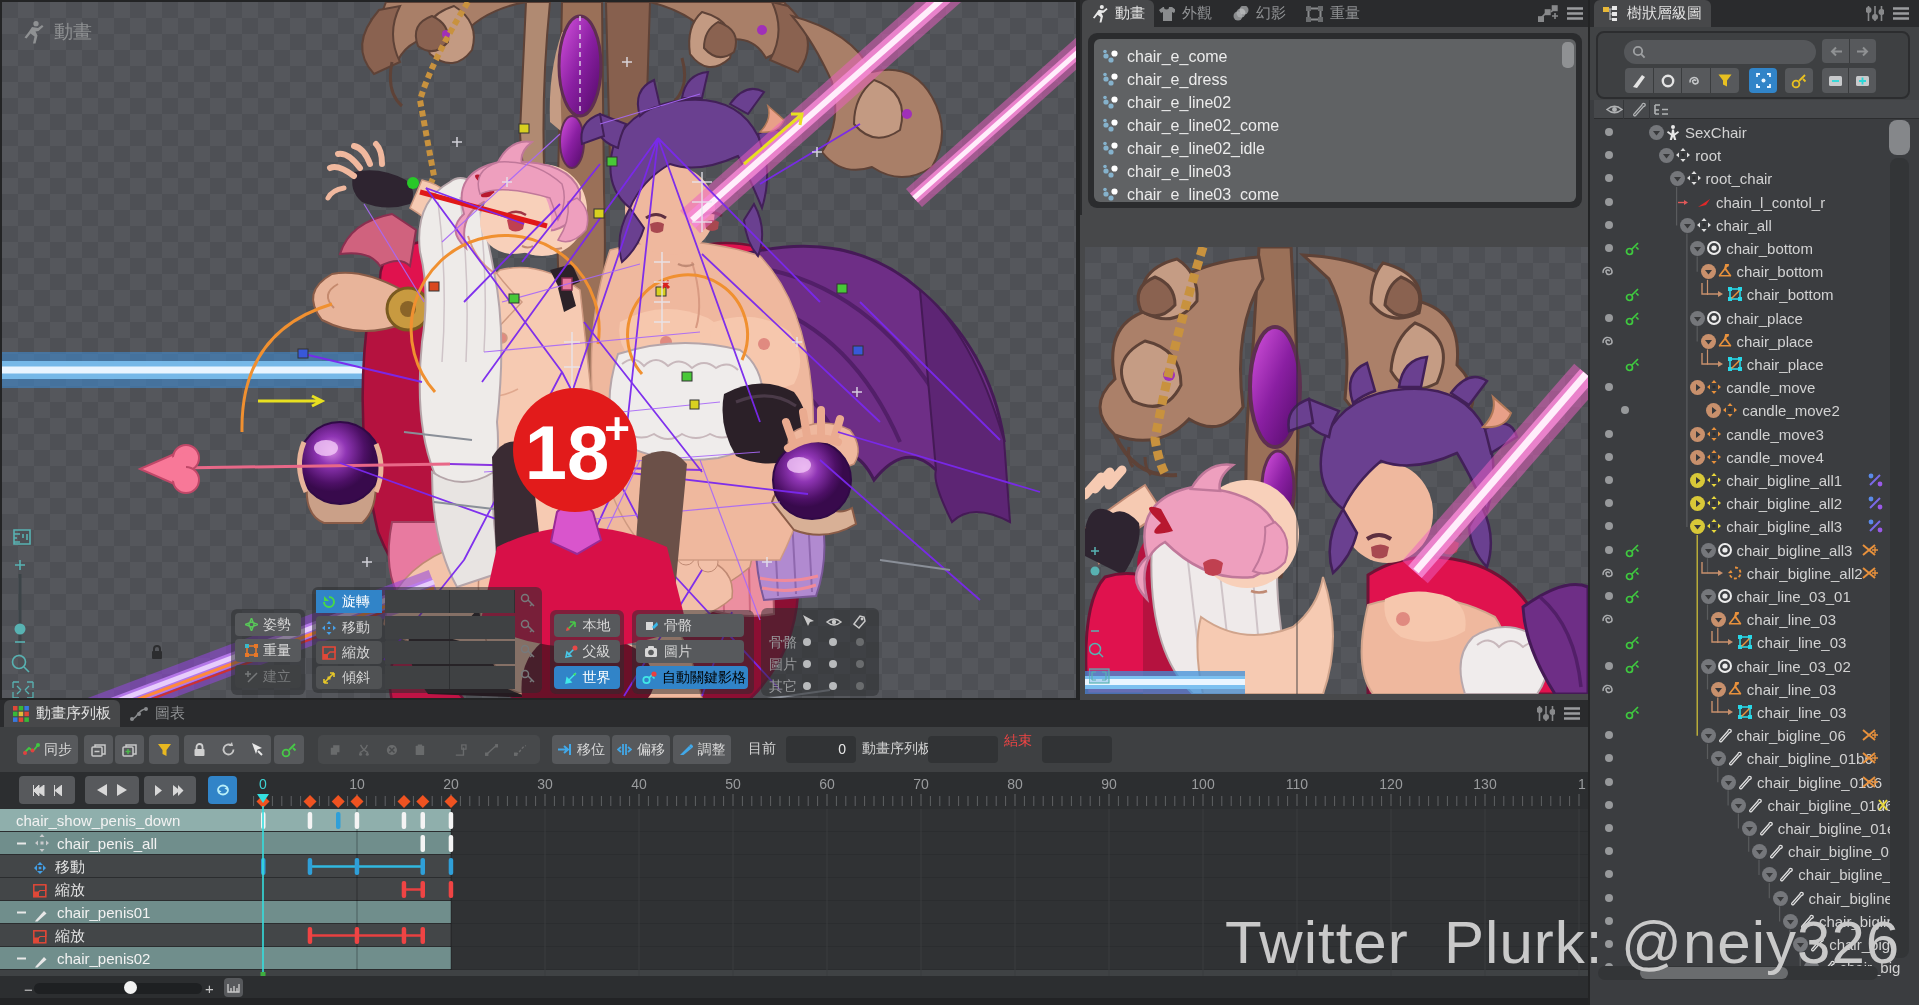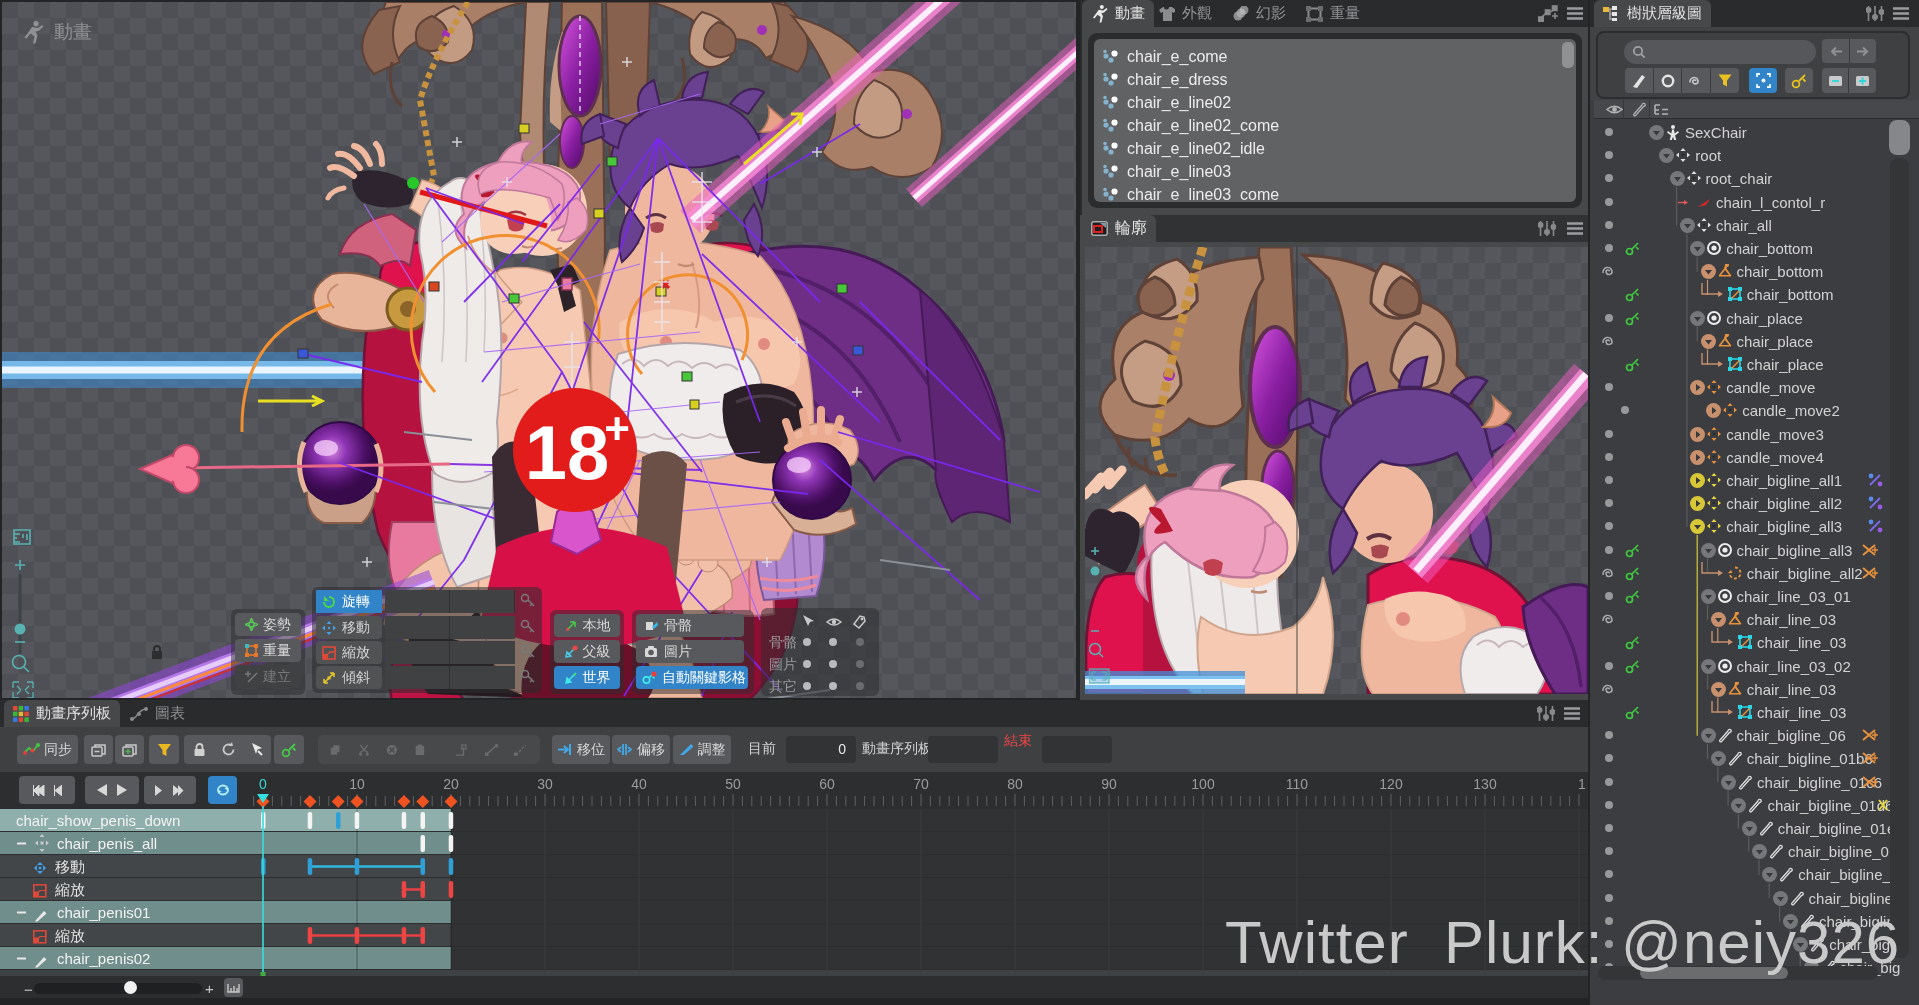--- a/index.html
+++ b/index.html
@@ -353,21 +353,21 @@
 <div class="abs" style="left:630px;top:608px;width:122px;height:84px;background:rgba(42,43,45,0.5);border-radius:6px"></div>
 <div class="btn abs" style="left:634px;top:612px;width:108px;height:23px;font-size:14px;gap:6px;justify-content:flex-start;padding-left:8px"><svg width="14" height="14" viewBox="0 0 14 14">
         <path d="M2 3 h7 v8 h-7 Z" fill="#d8d8d8"></path>
         <path d="M8 8 L13 3 l1 3 -4 4 Z" fill="#38b8e8"></path>
       </svg>骨骼</div>
 <div class="btn abs" style="left:634px;top:638px;width:108px;height:23px;font-size:14px;gap:6px;justify-content:flex-start;padding-left:8px"><svg width="14" height="14" viewBox="0 0 14 14">
         <rect x="1" y="3" width="12" height="9" rx="1.5" fill="#d8d8d8"></rect>
         <rect x="4" y="1" width="6" height="3" rx="1" fill="#d8d8d8"></rect>
         <circle cx="7" cy="7.5" r="2.8" fill="#585a5c"></circle>
       </svg>圖片</div>
-<div class="btn bluebtn abs" style="left:634px;top:664px;width:112px;height:23px;font-size:14px;gap:5px;color:#ffffff;justify-content:flex-start;padding-left:6px"><svg width="15" height="14" viewBox="0 0 15 14">
+<div class="btn bluebtn abs" style="left:634px;top:664px;width:112px;height:23px;font-size:14px;gap:5px;color:#000000;justify-content:flex-start;padding-left:6px"><svg width="15" height="14" viewBox="0 0 15 14">
         <circle cx="4.5" cy="9" r="3.2" fill="none" stroke="#40e8e8" stroke-width="1.7"></circle>
         <path d="M7 7 L12 2 m-1.5 3.5 l2 2" stroke="#40e8e8" stroke-width="1.7"></path>
         <circle cx="12" cy="3" r="2.6" fill="#e84040"></circle>
       </svg>自動關鍵影格</div>
 <div class="abs" style="left:759px;top:606px;width:118px;height:88px;background:rgba(42,43,45,0.5);border-radius:6px;color:#9a9c9e;font-size:14px">
 <svg class="abs" style="left:40px;top:6px" width="80" height="16" viewBox="0 0 80 16">
         <path d="M2 1 l5 11 2-4 4-1 Z" fill="#c8c8c8"></path>
         <g transform="translate(25,0)">
           <path d="M1 8 Q8 2 15 8 Q8 14 1 8 Z" fill="none" stroke="#c8c8c8" stroke-width="1.5"></path>
           <circle cx="8" cy="8" r="2.2" fill="#c8c8c8"></circle>
@@ -479,39 +479,20 @@
             <circle cx="4" cy="7" r="2.6" fill="#85b2cc"></circle>
             <circle cx="9" cy="11" r="2.6" fill="#85b2cc"></circle>
             <circle cx="3" cy="2.5" r="1.8" fill="#85b2cc"></circle>
             <circle cx="12.5" cy="4.5" r="3.1" fill="#fff"></circle>
           </svg>chair_e_line03_come</div>
 </div>
 </div>
 <div style="position:absolute;left:482px;top:42px;width:12px;height:26px;background:#8f9193;border-radius:5px"></div>
 </div>
 <div class="abs" id="outpanel">
-<div class="tabbar" style="width:508px;background:#47484a">
-<div style="position:absolute;left:62px;top:0;width:446px;height:27px;background:#313234;border-radius:0 0 0 8px"></div>
-<div class="tab-act" style="left:2px;font-size:16px"><svg width="17" height="15" viewBox="0 0 17 15">
-          <rect x="0.8" y="0.8" width="15.4" height="13.4" rx="2" fill="#1c1d1f" stroke="#aaacae" stroke-width="1.5"></rect>
-          <path d="M9 2 h6 v5" fill="#7a98a8" stroke="none"></path>
-          <rect x="3" y="5" width="8" height="6" fill="none" stroke="#e02020" stroke-width="2"></rect>
-        </svg>輪廓</div>
-<svg class="abs" style="left:458px;top:6px" width="18" height="15" viewBox="0 0 18 15">
-        <g stroke="#88898b" stroke-width="1.6" fill="none">
-          <path d="M2.5 0 v15 M9 0 v15 M15.5 0 v15"></path>
-          <circle cx="2.5" cy="4" r="2.2" fill="#88898b"></circle>
-          <circle cx="9" cy="11" r="2.2" fill="#88898b"></circle>
-          <circle cx="15.5" cy="6" r="2.2" fill="#88898b"></circle>
-        </g>
-      </svg>
-<svg class="abs" style="left:487px;top:7px" width="16" height="13" viewBox="0 0 16 13">
-        <path d="M0 1.5 h16 M0 6.5 h16 M0 11.5 h16" stroke="#9a9c9e" stroke-width="2.6"></path>
-      </svg>
-</div>
 <div style="position:absolute;left:5px;top:32px;width:503px;height:447px;overflow:hidden;
  background-color:#4e5055;background-image:linear-gradient(45deg,#55575c 25%,transparent 25%,transparent 75%,#55575c 75%),linear-gradient(45deg,#55575c 25%,transparent 25%,transparent 75%,#55575c 75%);background-size:32px 32px;background-position:0 0,16px 16px">
 <svg width="503" height="447" viewBox="0 0 503 447">
 <g stroke="#5e4237" stroke-width="3">
 <path d="M206 0 L212 110 Q218 240 196 330 L164 330 Q156 220 168 100 L174 0 Z" fill="#9a7058"></path>
 <path d="M174 10 Q90 16 68 62 Q18 74 30 132 Q0 160 30 188 Q74 204 104 172 Q136 192 158 160 Q148 80 178 32 Z" fill="#ab8069"></path>
 <path d="M60 94 Q20 114 48 154 Q80 170 96 138 Q96 102 60 94 Z" fill="#c59c84"></path>
 <path d="M92 12 Q46 24 60 66 Q90 82 112 54 Q114 26 92 12 Z" fill="#c59c84"></path>
 <path d="M70 30 Q46 40 56 64 Q74 76 90 58 Q90 38 70 30 Z" fill="#8a6250"></path>
 <path d="M218 8 Q298 12 320 52 Q378 58 372 118 Q402 148 376 178 Q338 196 310 162 Q280 182 260 152 Q268 78 244 32 Z" fill="#ab8069"></path>

